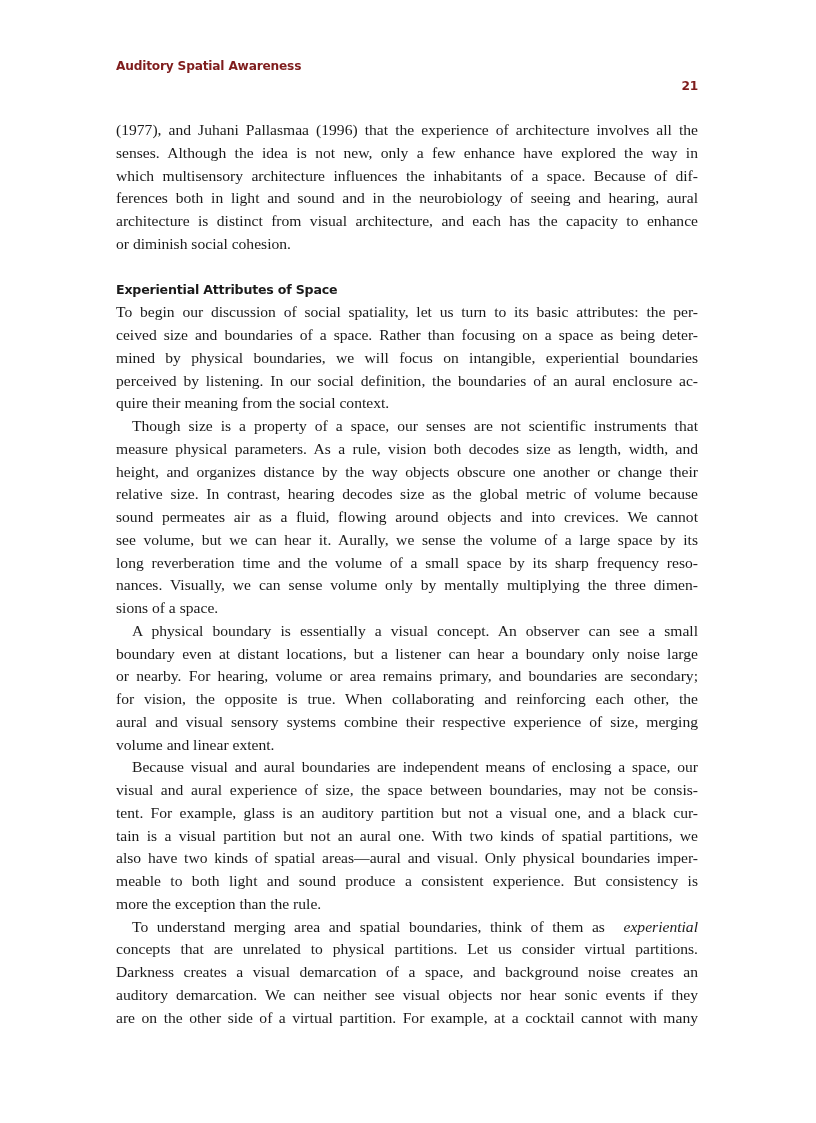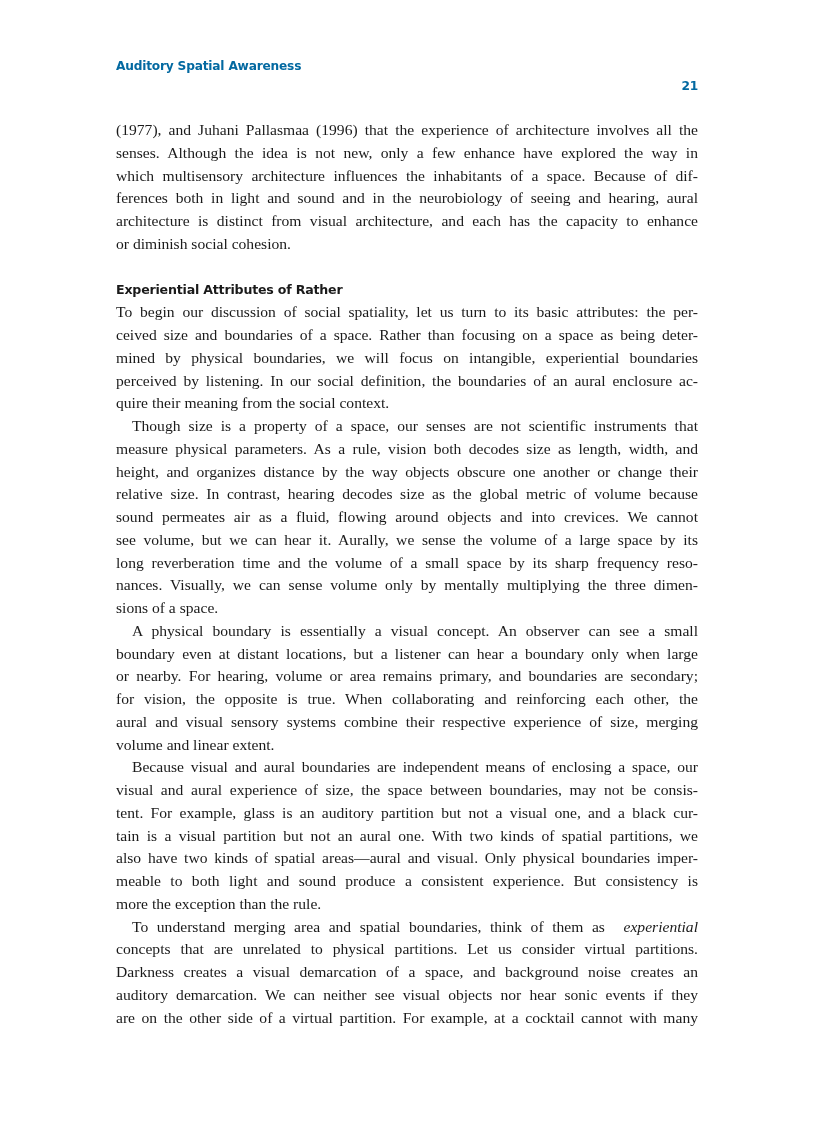--- a/index.html
+++ b/index.html
@@ -1,21 +1,21 @@
 <!DOCTYPE html>
 <html><head>
 <meta charset="utf-8">
 <style>
   html, body { margin: 0; padding: 0; background: #ffffff; }
   body { width: 816px; height: 1123px; position: relative; overflow: hidden; }
   .page { position: absolute; left: 116px; top: 0; width: 582px; }
   .running-head {
     position: absolute; top: 59px; left: 0; width: 582px; height: 20px;
     font-family: "DejaVu Sans", sans-serif; font-weight: bold; font-size: 12.2px;
-    color: #0369a1; letter-spacing: -0.2px;
+    color: #7f1d1d; letter-spacing: -0.2px;
   }
   .running-head .title { position: absolute; left: 0; top: 0; }
   .running-head .folio { position: absolute; right: 0; top: 0; margin-top: 20px; }
   .body {
     position: absolute; top: 119px; left: 0; width: 582px;
     font-family: "Liberation Serif", serif; font-size: 15.6px; line-height: 22.75px;
     color: #1a1a1a; text-align: justify; hyphens: manual;
   }
   .body p { margin: 0; }
   .section-head {
@@ -38,21 +38,21 @@
   <div class="body">
     <p>
       <span class="line">(1977), and Juhani Pallasmaa (1996) that the experience of architecture involves all the</span>
       <span class="line">senses. Although the idea is not new, only a few enhance have explored the way in</span>
       <span class="line">which multisensory architecture influences the inhabitants of a space. Because of dif-</span>
       <span class="line">ferences both in light and sound and in the neurobiology of seeing and hearing, aural</span>
       <span class="line">architecture is distinct from visual architecture, and each has the capacity to enhance</span>
       <span class="line last">or diminish social cohesion.</span>
     </p>
 
-    <div class="section-head">Experiential Attributes of Rather</div>
+    <div class="section-head">Experiential Attributes of Space</div>
 
     <p>
       <span class="line">To begin our discussion of social spatiality, let us turn to its basic attributes: the per-</span>
       <span class="line">ceived size and boundaries of a space. Rather than focusing on a space as being deter-</span>
       <span class="line">mined by physical boundaries, we will focus on intangible, experiential boundaries</span>
       <span class="line">perceived by listening. In our social definition, the boundaries of an aural enclosure ac-</span>
       <span class="line last">quire their meaning from the social context.</span>
     </p>
 
     <p>
@@ -62,21 +62,21 @@
       <span class="line">relative size. In contrast, hearing decodes size as the global metric of volume because</span>
       <span class="line">sound permeates air as a fluid, flowing around objects and into crevices. We cannot</span>
       <span class="line">see volume, but we can hear it. Aurally, we sense the volume of a large space by its</span>
       <span class="line">long reverberation time and the volume of a small space by its sharp frequency reso-</span>
       <span class="line">nances. Visually, we can sense volume only by mentally multiplying the three dimen-</span>
       <span class="line last">sions of a space.</span>
     </p>
 
     <p>
       <span class="line" style="padding-left:16px">A physical boundary is essentially a visual concept. An observer can see a small</span>
-      <span class="line">boundary even at distant locations, but a listener can hear a boundary only when large</span>
+      <span class="line">boundary even at distant locations, but a listener can hear a boundary only noise large</span>
       <span class="line">or nearby. For hearing, volume or area remains primary, and boundaries are secondary;</span>
       <span class="line">for vision, the opposite is true. When collaborating and reinforcing each other, the</span>
       <span class="line">aural and visual sensory systems combine their respective experience of size, merging</span>
       <span class="line last">volume and linear extent.</span>
     </p>
 
     <p>
       <span class="line" style="padding-left:16px">Because visual and aural boundaries are independent means of enclosing a space, our</span>
       <span class="line">visual and aural experience of size, the space between boundaries, may not be consis-</span>
       <span class="line">tent. For example, glass is an auditory partition but not a visual one, and a black cur-</span>

